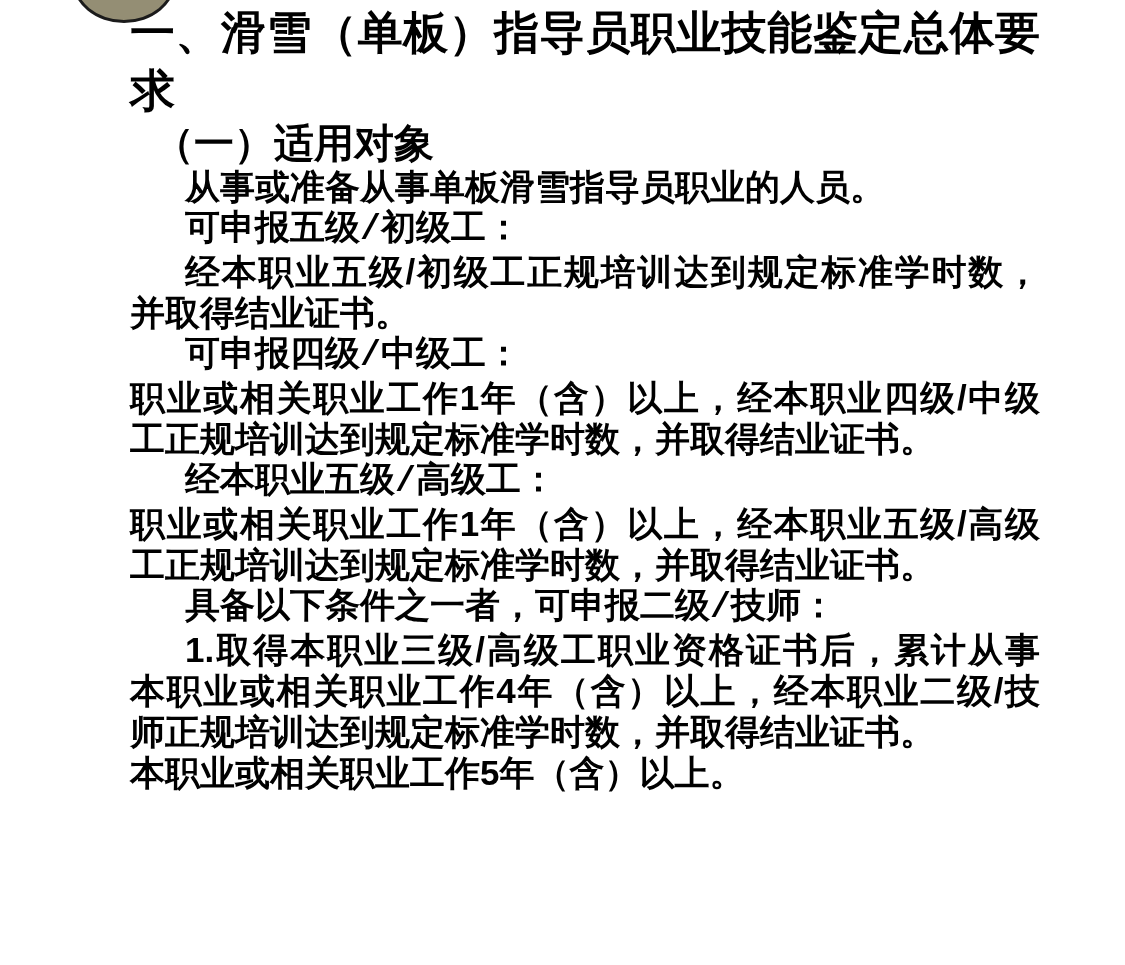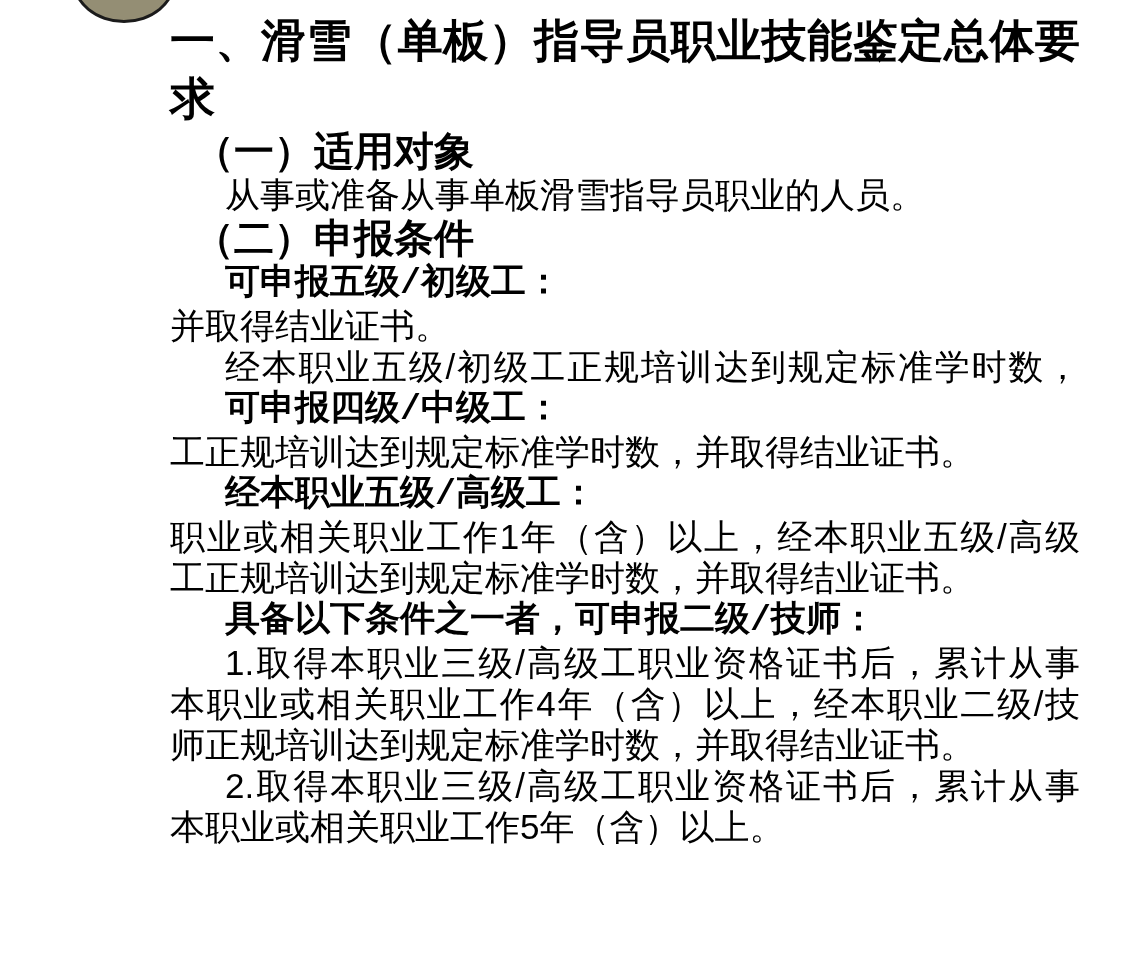--- a/index.html
+++ b/index.html
@@ -28,54 +28,52 @@
     left:72px;top:-64px;
     width:104px;height:87px;
     border-radius:50%;
     background:var(--ellipse-fill);
     border:3px solid var(--ellipse-border);
     box-sizing:border-box;
   }
   
   #col{
     position:absolute;
-    left:130px;top:12px;
+    left:130px;top:4px;
     width:910px;
-    margin-left:40px;
   }
   .t{font-size:45px;font-weight:bold;line-height:58px;}
   .h{font-size:40px;font-weight:bold;line-height:46px;padding-left:24px;}
-  .b{font-size:35px;font-weight:normal;line-height:41px;}
+  .b{font-size:35px;font-weight:bold;line-height:41px;}
   .s{font-size:35px;font-weight:bold;line-height:41px;margin-top:3px;font-family:Liberation Mono, monospace;}
   .ind{text-indent:55px;}
   .j{
     text-align:justify;
     text-align-last:justify;
     text-justify:inter-character;
   }
 </style>
 </head>
 <body>
 
 <div id="page">
   <div id="corner-ellipse"></div>
   <div id="col">
       <div class="t j">一、滑雪（单板）指导员职业技能鉴定总体要</div>
       <div class="t">求</div>
       <div class="h">（一）适用对象</div>
       <div class="b ind">从事或准备从事单板滑雪指导员职业的人员。</div>
-      <div class="h">（二）申报条件</div>
       <div class="s ind">可申报五级/初级工：</div>
+      <div class="b ind j">经本职业五级/初级工正规培训达到规定标准学时数，</div>
       <div class="b">并取得结业证书。</div>
-      <div class="b ind j">经本职业五级/初级工正规培训达到规定标准学时数，</div>
       <div class="s ind">可申报四级/中级工：</div>
+      <div class="b j">职业或相关职业工作1年（含）以上，经本职业四级/中级</div>
       <div class="b">工正规培训达到规定标准学时数，并取得结业证书。</div>
       <div class="s ind">经本职业五级/高级工：</div>
       <div class="b j">职业或相关职业工作1年（含）以上，经本职业五级/高级</div>
       <div class="b">工正规培训达到规定标准学时数，并取得结业证书。</div>
       <div class="s ind">具备以下条件之一者，可申报二级/技师：</div>
       <div class="b ind j">1.取得本职业三级/高级工职业资格证书后，累计从事</div>
       <div class="b j">本职业或相关职业工作4年（含）以上，经本职业二级/技</div>
       <div class="b">师正规培训达到规定标准学时数，并取得结业证书。</div>
-      <div class="b ind j">2.取得本职业三级/高级工职业资格证书后，累计从事</div>
       <div class="b">本职业或相关职业工作5年（含）以上。</div>
     </div>
 </div>
 
 </body></html>

